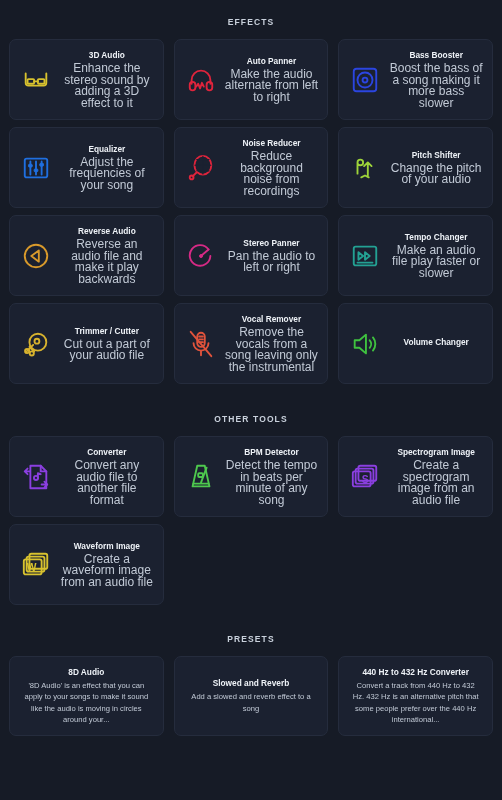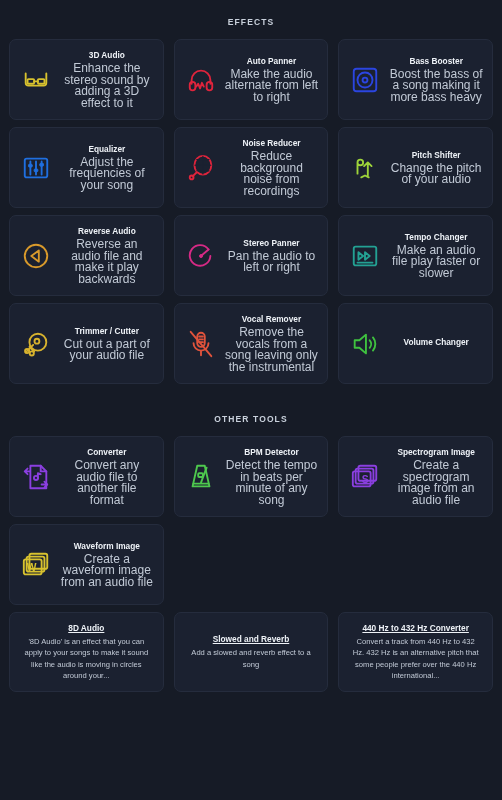--- a/index.html
+++ b/index.html
@@ -71,21 +71,20 @@
     color: #c2cad6;
     font-size: 12px;
     line-height: 11.5px;
   }
   .preset-title {
     color: #eef2f7;
     font-size: 8.3px;
     font-weight: bold;
     line-height: 11px;
     margin-bottom: 2px;
-    text-decoration: underline;
   }
   .preset-desc {
     color: #c2cad6;
     font-size: 7.6px;
     line-height: 11.5px;
   }
   .preset-mid .card-inner { align-items: center; }
 </style>
 </head>
 <body>
@@ -130,21 +129,21 @@
         <div class="card-inner">
           <div class="icon-wrap">
             <svg width="30" height="30" viewBox="0 0 32 32">
               <rect x="4" y="4" width="24" height="24" rx="3" stroke="#2b45e0" fill="none" stroke-width="2" stroke-linecap="round" stroke-linejoin="round"></rect>
               <circle cx="16" cy="16" r="8" stroke="#2b45e0" fill="none" stroke-width="2" stroke-linecap="round" stroke-linejoin="round"></circle>
               <circle cx="16" cy="16" r="2.6" stroke="#2b45e0" fill="none" stroke-width="2" stroke-linecap="round" stroke-linejoin="round"></circle>
             </svg>
           </div>
           <div class="card-text">
             <div class="card-title">Bass Booster</div>
-            <div class="card-desc">Boost the bass of a song making it more bass heavy</div>
+            <div class="card-desc">Boost the bass of a song making it more bass slower</div>
           </div>
         </div>
       </div>
       <div class="card">
         <div class="card-inner">
           <div class="icon-wrap">
             <svg width="30" height="30" viewBox="0 0 32 32">
               <rect x="4" y="6" width="24" height="20" rx="2" stroke="#1f6fe0" fill="none" stroke-width="2" stroke-linecap="round" stroke-linejoin="round"></rect>
               <path d="M10 9 v14 M16 9 v14 M22 9 v14" stroke="#1f6fe0" fill="none" stroke-width="2" stroke-linecap="round" stroke-linejoin="round"></path>
               <rect x="8" y="12" width="4" height="3" rx="1" fill="#1f6fe0" stroke="#1f6fe0"></rect>
@@ -346,20 +345,21 @@
             </svg>
           </div>
           <div class="card-text">
             <div class="card-title">Waveform Image</div>
             <div class="card-desc">Create a waveform image from an audio file</div>
           </div>
         </div>
       </div>
     </div>
 
+  <div class="section-title sec-presets-title">PRESETS</div>
   <div class="grid" id="presets-grid">
       <div class="card card-preset">
         <div class="card-inner">
           <div class="card-text">
             <div class="preset-title">8D Audio</div>
             <div class="preset-desc">'8D Audio' is an effect that you can apply to your songs to make it sound like the audio is moving in circles around your...</div>
           </div>
         </div>
       </div>
       <div class="card card-preset preset-mid">

